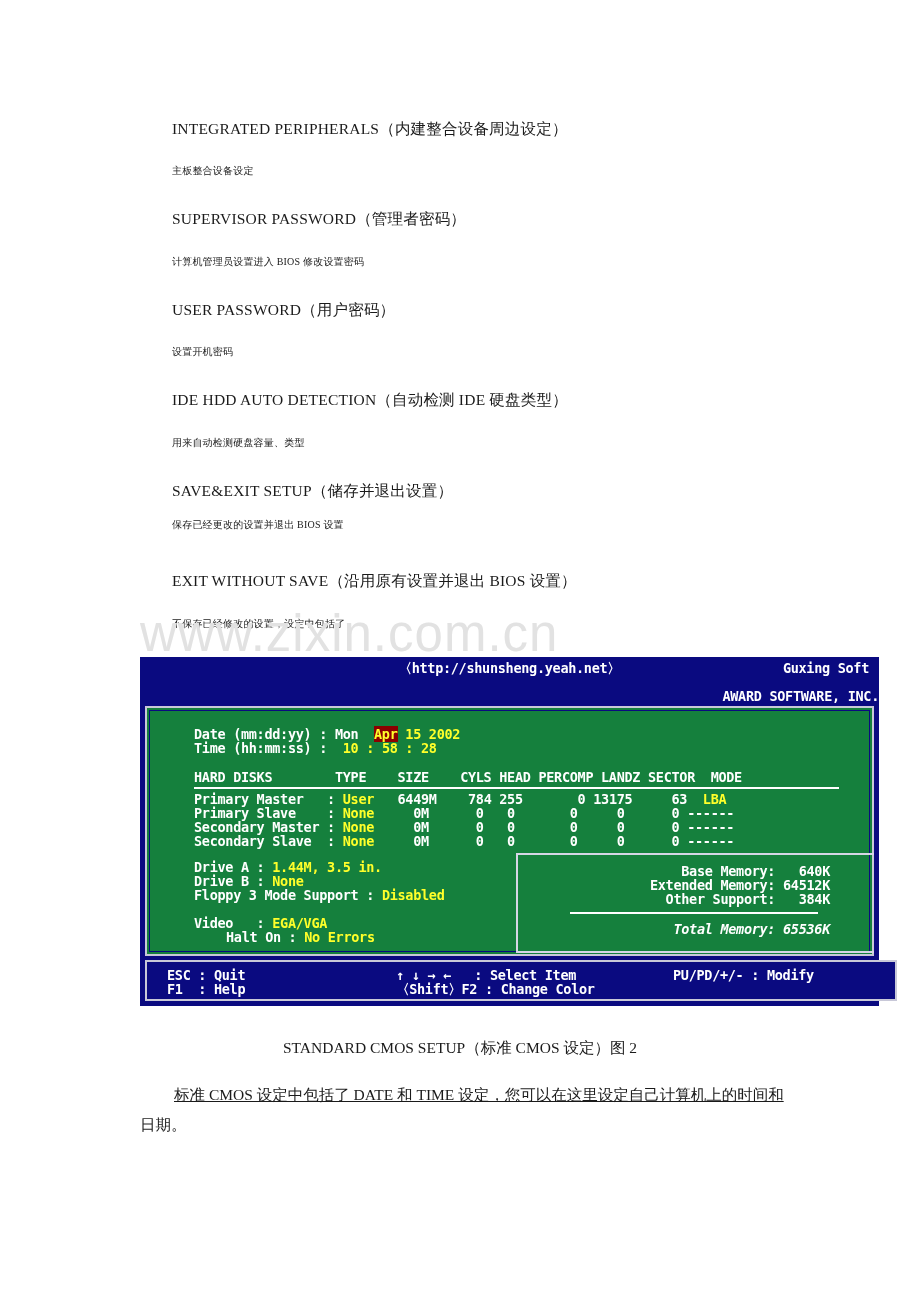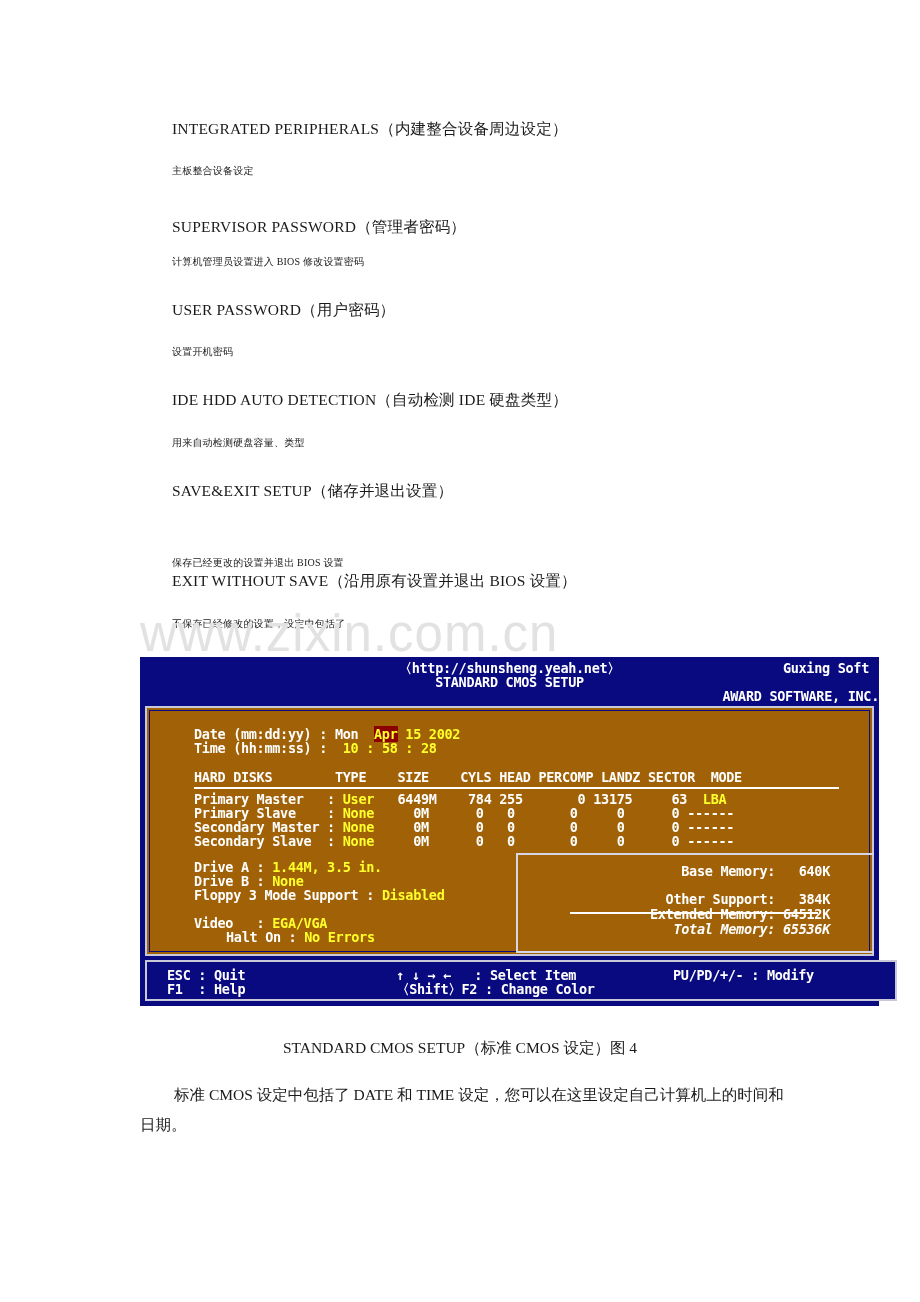--- a/index.html
+++ b/index.html
@@ -104,21 +104,21 @@
 
   
   .panel-main {
     position: absolute;
     left: 5px;
     top: 49px;
     width: 729px;
     height: 250px;
     border: 2px solid #c8c8d8;
     box-sizing: border-box;
-    background: #a16207;
+    background: #15803d;
   }
   .panel-main-inner {
     position: absolute;
     left: 2px; top: 2px; right: 2px; bottom: 2px;
     border: 1px solid #0a0a80;
     box-sizing: border-box;
   }
 
   .panel-help {
     position: absolute;
@@ -182,21 +182,21 @@
     border-right: none;
     box-sizing: border-box;
   }
   .mem-line {
     position: absolute;
     right: 44px;
     white-space: pre;
     text-align: right;
   }
   .mem-0 { top: 8px; }
-  .mem-1 { top: 22px; margin-top: 29px; }
+  .mem-1 { top: 22px; }
   .mem-2 { top: 36px; }
   .mem-rule {
     position: absolute;
     left: 52px; top: 57px;
     width: 248px; height: 2px;
     background: #ffffff;
   }
   .mem-3 { top: 66px; font-style: italic; }
 
   
@@ -217,48 +217,47 @@
     white-space: nowrap;
   }
   .para {
     position: absolute;
     left: 140px;
     width: 660px;
     font-size: 15.5px;
     color: #1a1a1a;
     line-height: 30px;
   }
-  .para-1 { top: 1080px; text-indent: 34px; }
+  .para-1 { top: 1080px; text-indent: 34px; text-decoration: underline; }
   .para-2 { top: 1110px; }
 </style>
 </head>
 <body>
 
 <div class="doc" id="doc-block">
     <div class="doc-line" style="top: 119px;">INTEGRATED  PERIPHERALS（内建整合设备周边设定）</div>
     <div class="doc-line cn" style="top: 164px;">主板整合设备设定</div>
-    <div class="doc-line" style="top: 209px; margin-top: 8px;">SUPERVISOR  PASSWORD（管理者密码）</div>
+    <div class="doc-line" style="top: 209px;">SUPERVISOR  PASSWORD（管理者密码）</div>
     <div class="doc-line cn" style="top: 255px;">计算机管理员设置进入 BIOS 修改设置密码</div>
     <div class="doc-line" style="top: 300px;">USER  PASSWORD（用户密码）</div>
     <div class="doc-line cn" style="top: 345px;">设置开机密码</div>
     <div class="doc-line" style="top: 390px;">IDE  HDD  AUTO  DETECTION（自动检测 IDE 硬盘类型）</div>
     <div class="doc-line cn" style="top: 436px;">用来自动检测硬盘容量、类型</div>
     <div class="doc-line" style="top: 481px;">SAVE&amp;EXIT  SETUP（储存并退出设置）</div>
-    <div class="doc-line cn" style="top: 556px;">保存已经更改的设置并退出 BIOS 设置</div>
+    <div class="doc-line cn" style="top: 518px;">保存已经更改的设置并退出 BIOS 设置</div>
     <div class="doc-line" style="top: 571px;">EXIT  WITHOUT  SAVE（沿用原有设置并退出 BIOS 设置）</div>
     <div class="doc-line cn" style="top: 617px;">不保存已经修改的设置，设定中包括了</div>
   </div>
 
 <div class="watermark">www.zixin.com.cn</div>
 
 <div class="bios">
 
   <div class="bios-title">
     <div class="bios-url">〈http://shunsheng.yeah.net〉</div>
-    <div class="bios-heading1">STANDARD CMOS SETUP</div>
     <div class="bios-heading2">AWARD SOFTWARE, INC.</div>
     <div class="bios-vendor">Guxing Soft</div>
   </div>
 
   <div class="panel-main">
     <div class="panel-main-inner">
 
       <div class="row mono date-row"><span class="white">Date (mm:dd:yy) :</span><span class="white"> </span><span class="white">Mon</span><span class="white">  </span><span class="hl">Apr</span><span class="yellow"> </span><span class="yellow">15</span><span class="yellow"> </span><span class="yellow">2002</span></div>
 
       <div class="row mono time-row"><span class="white">Time (hh:mm:ss) :</span><span class="yellow">  </span><span class="yellow">10</span><span class="yellow"> : </span><span class="yellow">58</span><span class="yellow"> : </span><span class="yellow">28</span></div>
@@ -291,15 +290,15 @@
   <div class="panel-help">
     <div class="row mono help-l0 white">ESC : Quit</div>
     <div class="row mono help-l1 white">F1  : Help</div>
     <div class="row mono help-m0 white">↑ ↓ → ←   : Select Item</div>
     <div class="row mono help-m1 white">〈Shift〉F2 : Change Color</div>
     <div class="row mono help-r0 white">PU/PD/+/- : Modify</div>
   </div>
 
 </div>
 
-<div class="caption">STANDARD  CMOS  SETUP（标准 CMOS 设定）图 4</div>
+<div class="caption">STANDARD  CMOS  SETUP（标准 CMOS 设定）图 2</div>
 <div class="para para-1">标准 CMOS 设定中包括了 DATE 和 TIME 设定，您可以在这里设定自己计算机上的时间和</div>
 <div class="para para-2">日期。</div>
 
 </body></html>

